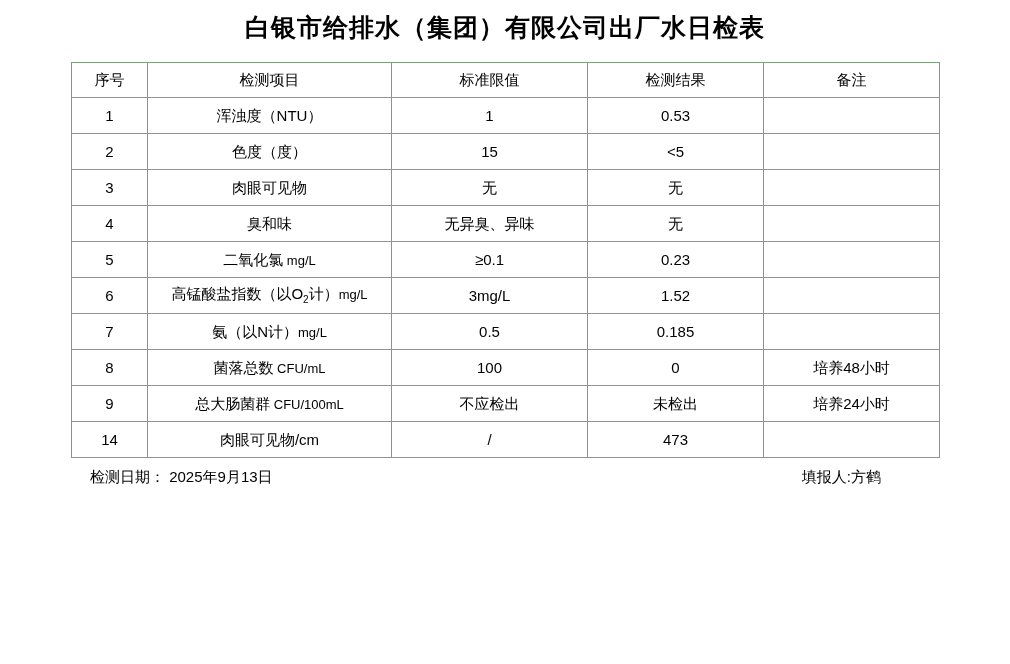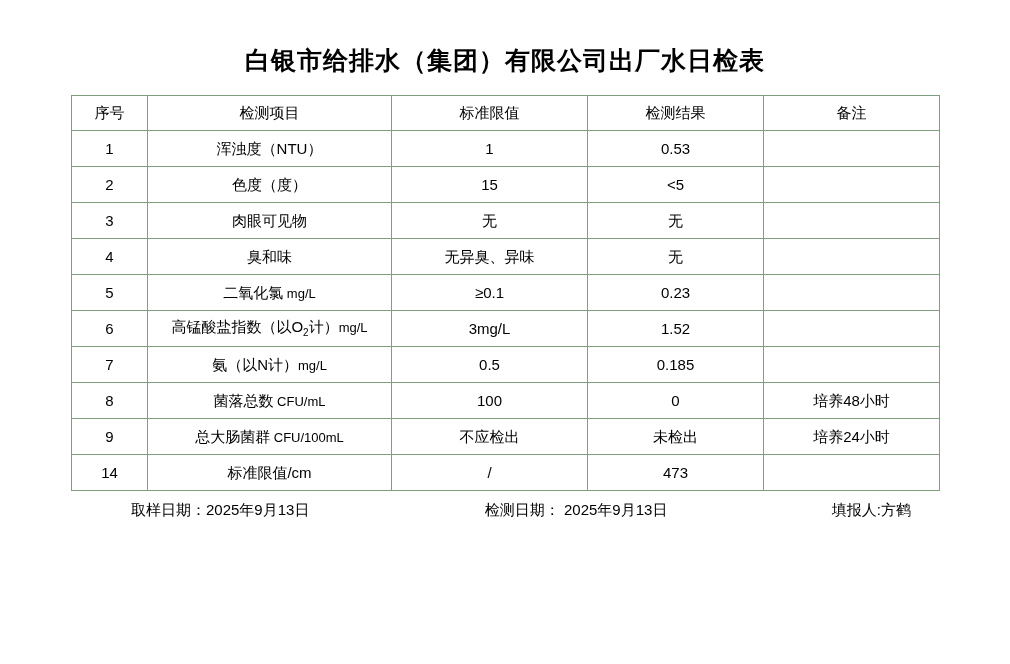--- a/index.html
+++ b/index.html
@@ -18,21 +18,21 @@
     position: relative;
     width: 1010px;
     height: 664px;
     box-sizing: border-box;
   }
   .title {
     text-align: center;
     font-size: 25px;
     font-weight: bold;
     letter-spacing: 1px;
-    margin-top: 44px;
+    margin-top: 11px;
     margin-bottom: 0;
     font-family: "Liberation Sans", sans-serif;
   }
   .table-wrap {
     margin: 18px auto 8px auto;
     width: 868px;
   }
   table.report {
     border-collapse: collapse;
     width: 868px;
@@ -72,21 +72,21 @@
     justify-content: space-between;
     font-size: 15px;
     padding: 0 14px;
     box-sizing: border-box;
   }
   .footer .f-item {
     white-space: nowrap;
   }
   .footer .f-sample { margin-left: 52px; }
   .footer .f-test { margin-left: 11px; }
-  .footer .f-filler { margin-right: 20px; }
+  .footer .f-filler { margin-right: 50px; }
 </style>
 </head>
 <body>
 
 <div class="page">
 
   <div class="title">白银市给排水（集团）有限公司出厂水日检表</div>
 
   <div class="table-wrap">
     <table class="report">
@@ -165,28 +165,27 @@
         </tr>
         <tr>
           <td>9</td>
           <td>总大肠菌群<span class="small-unit">&nbsp;CFU/100mL</span></td>
           <td>不应检出</td>
           <td>未检出</td>
           <td>培养24小时</td>
         </tr>
         <tr>
           <td>14</td>
-          <td>标准限值/cm</td>
+          <td>肉眼可见物/cm</td>
           <td>/</td>
           <td>473</td>
           <td></td>
         </tr>
       </tbody>
     </table>
   </div>
 
   <div class="footer">
-    <div class="f-item f-sample">取样日期：2025年9月13日</div>
     <div class="f-item f-test">检测日期： 2025年9月13日</div>
     <div class="f-item f-filler">填报人:方鹤</div>
   </div>
 
 </div>
 
 </body></html>

